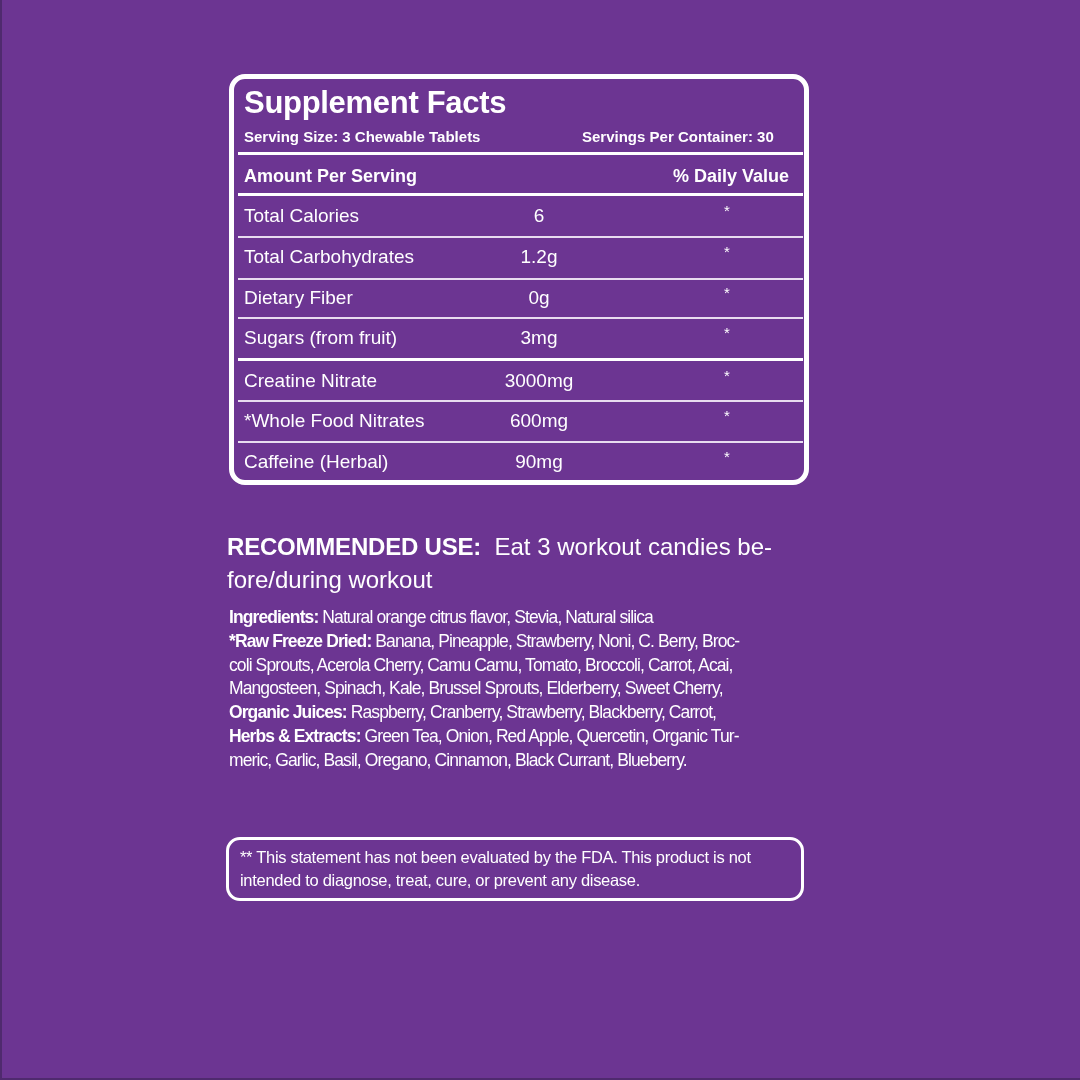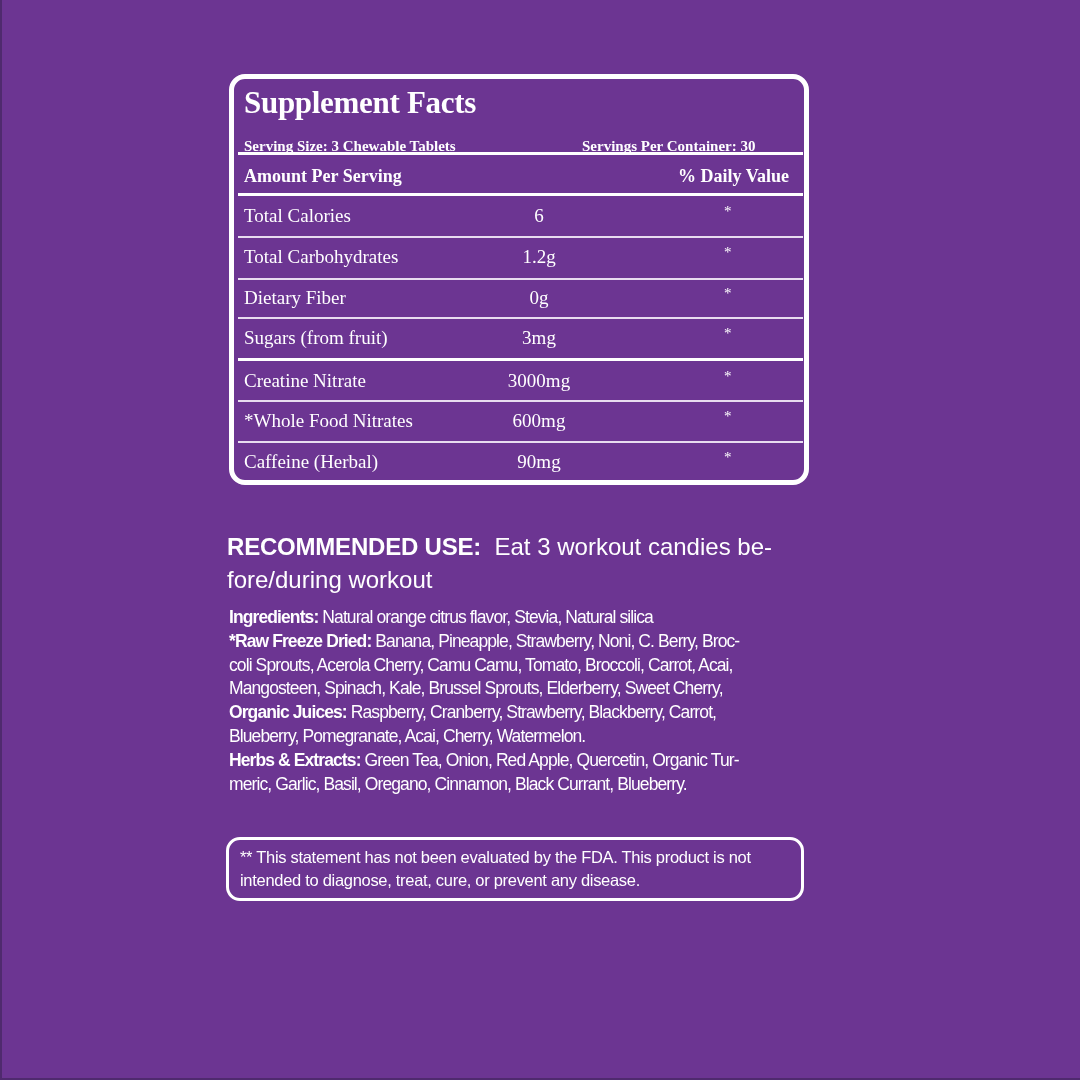--- a/index.html
+++ b/index.html
@@ -27,34 +27,33 @@
     
     .facts {
       position: absolute;
       left: 229px;
       top: 74px;
       width: 570px;
       height: 401px;
       border: 5px solid #ffffff;
       border-radius: 16px;
       box-sizing: content-box;
-      font-family: Liberation Serif, serif;
     }
     .facts-title {
       position: absolute;
       left: 10px;
       top: 6px;
       font-size: 31px;
       font-weight: bold;
       letter-spacing: -0.3px;
       line-height: 36px;
     }
     .serving-size, .servings-per {
       position: absolute;
-      top: 58px;
+      top: 49px;
       font-size: 15px;
       font-weight: bold;
       line-height: 18px;
     }
     .serving-size { left: 10px; }
     .servings-per { left: 312px; margin-left: 36px; }
 
     .sep {
       position: absolute;
       left: 4px;
@@ -233,21 +232,20 @@
   <div class="line">
     <span class="label">*Raw Freeze Dried:</span>
     <span>Banana, Pineapple, Strawberry, Noni, C. Berry, Broc-</span>
   </div>
   <div class="line">coli Sprouts, Acerola Cherry, Camu Camu, Tomato, Broccoli, Carrot, Acai,</div>
   <div class="line">Mangosteen, Spinach, Kale, Brussel Sprouts, Elderberry, Sweet Cherry,</div>
   <div class="line">
     <span class="label">Organic Juices:</span>
     <span>Raspberry, Cranberry, Strawberry, Blackberry, Carrot,</span>
   </div>
-  <div class="line">Blueberry, Pomegranate, Acai, Cherry, Watermelon.</div>
   <div class="line">
     <span class="label">Herbs &amp; Extracts:</span>
     <span>Green Tea, Onion, Red Apple, Quercetin, Organic Tur-</span>
   </div>
   <div class="line">meric, Garlic, Basil, Oregano, Cinnamon, Black Currant, Blueberry.</div>
 </section>
 
 <section class="disclaimer">
   <div class="text">
     <div>** This statement has not been evaluated by the FDA. This product is not</div>

